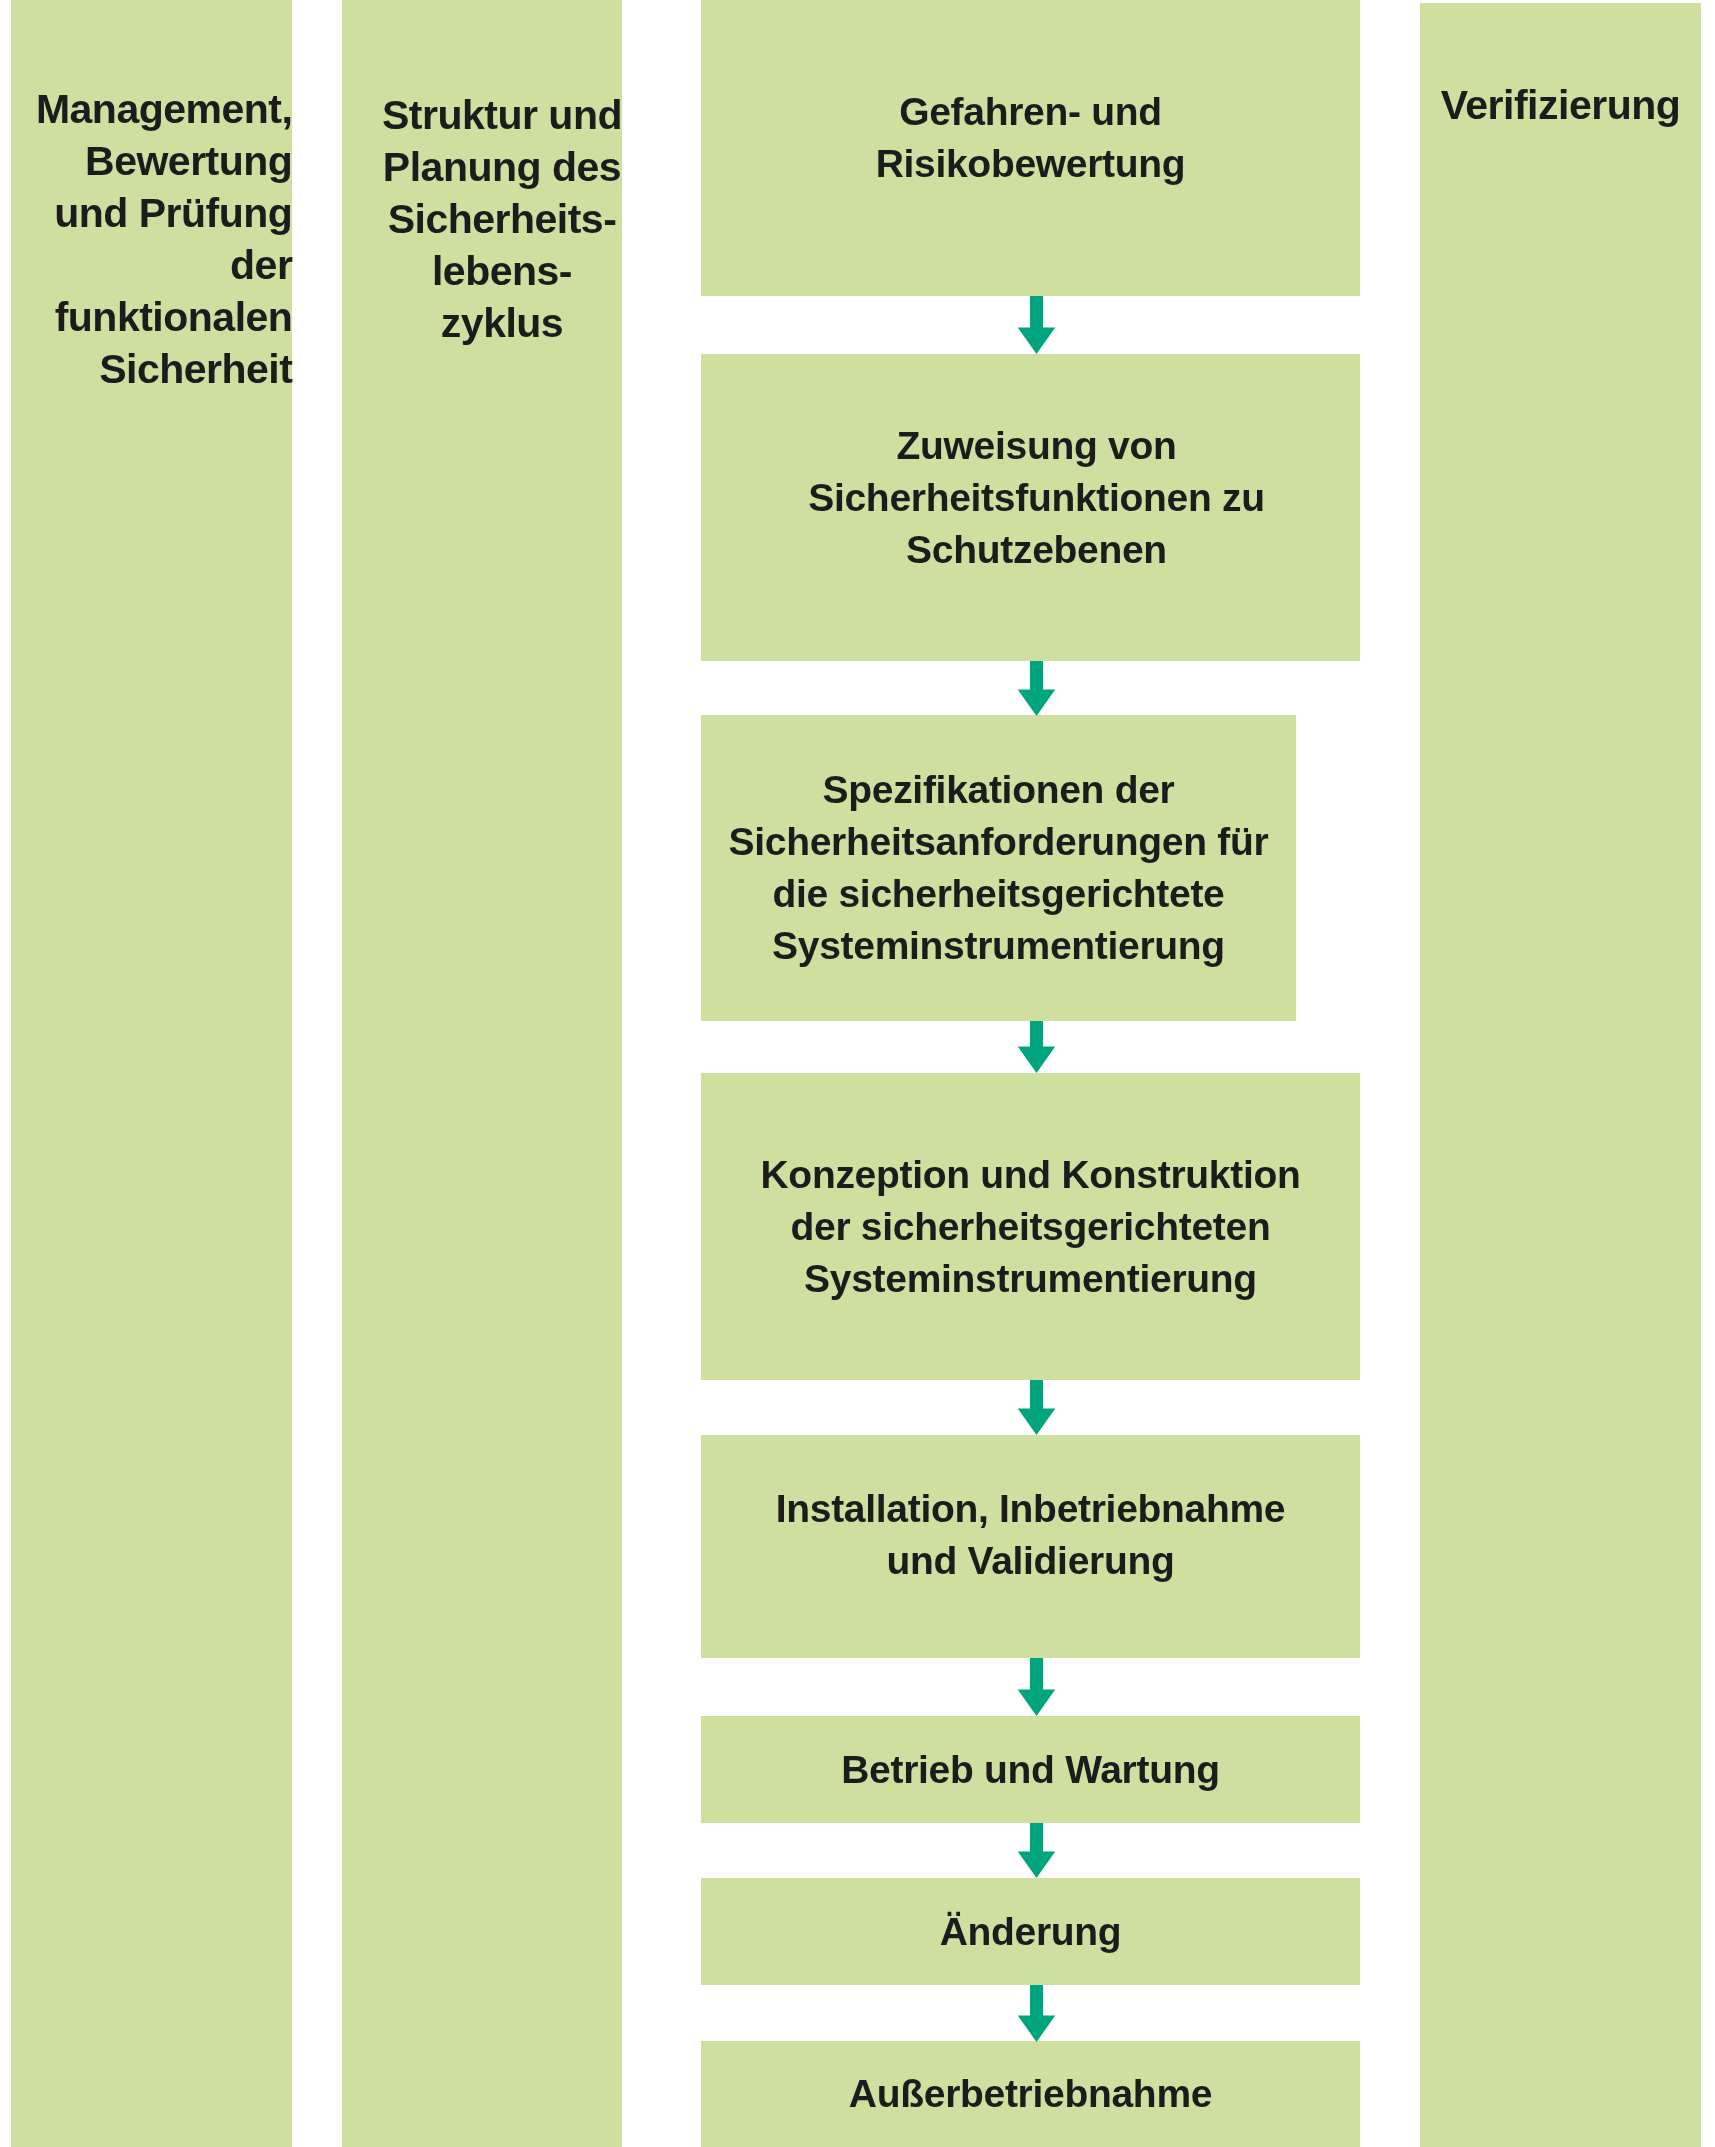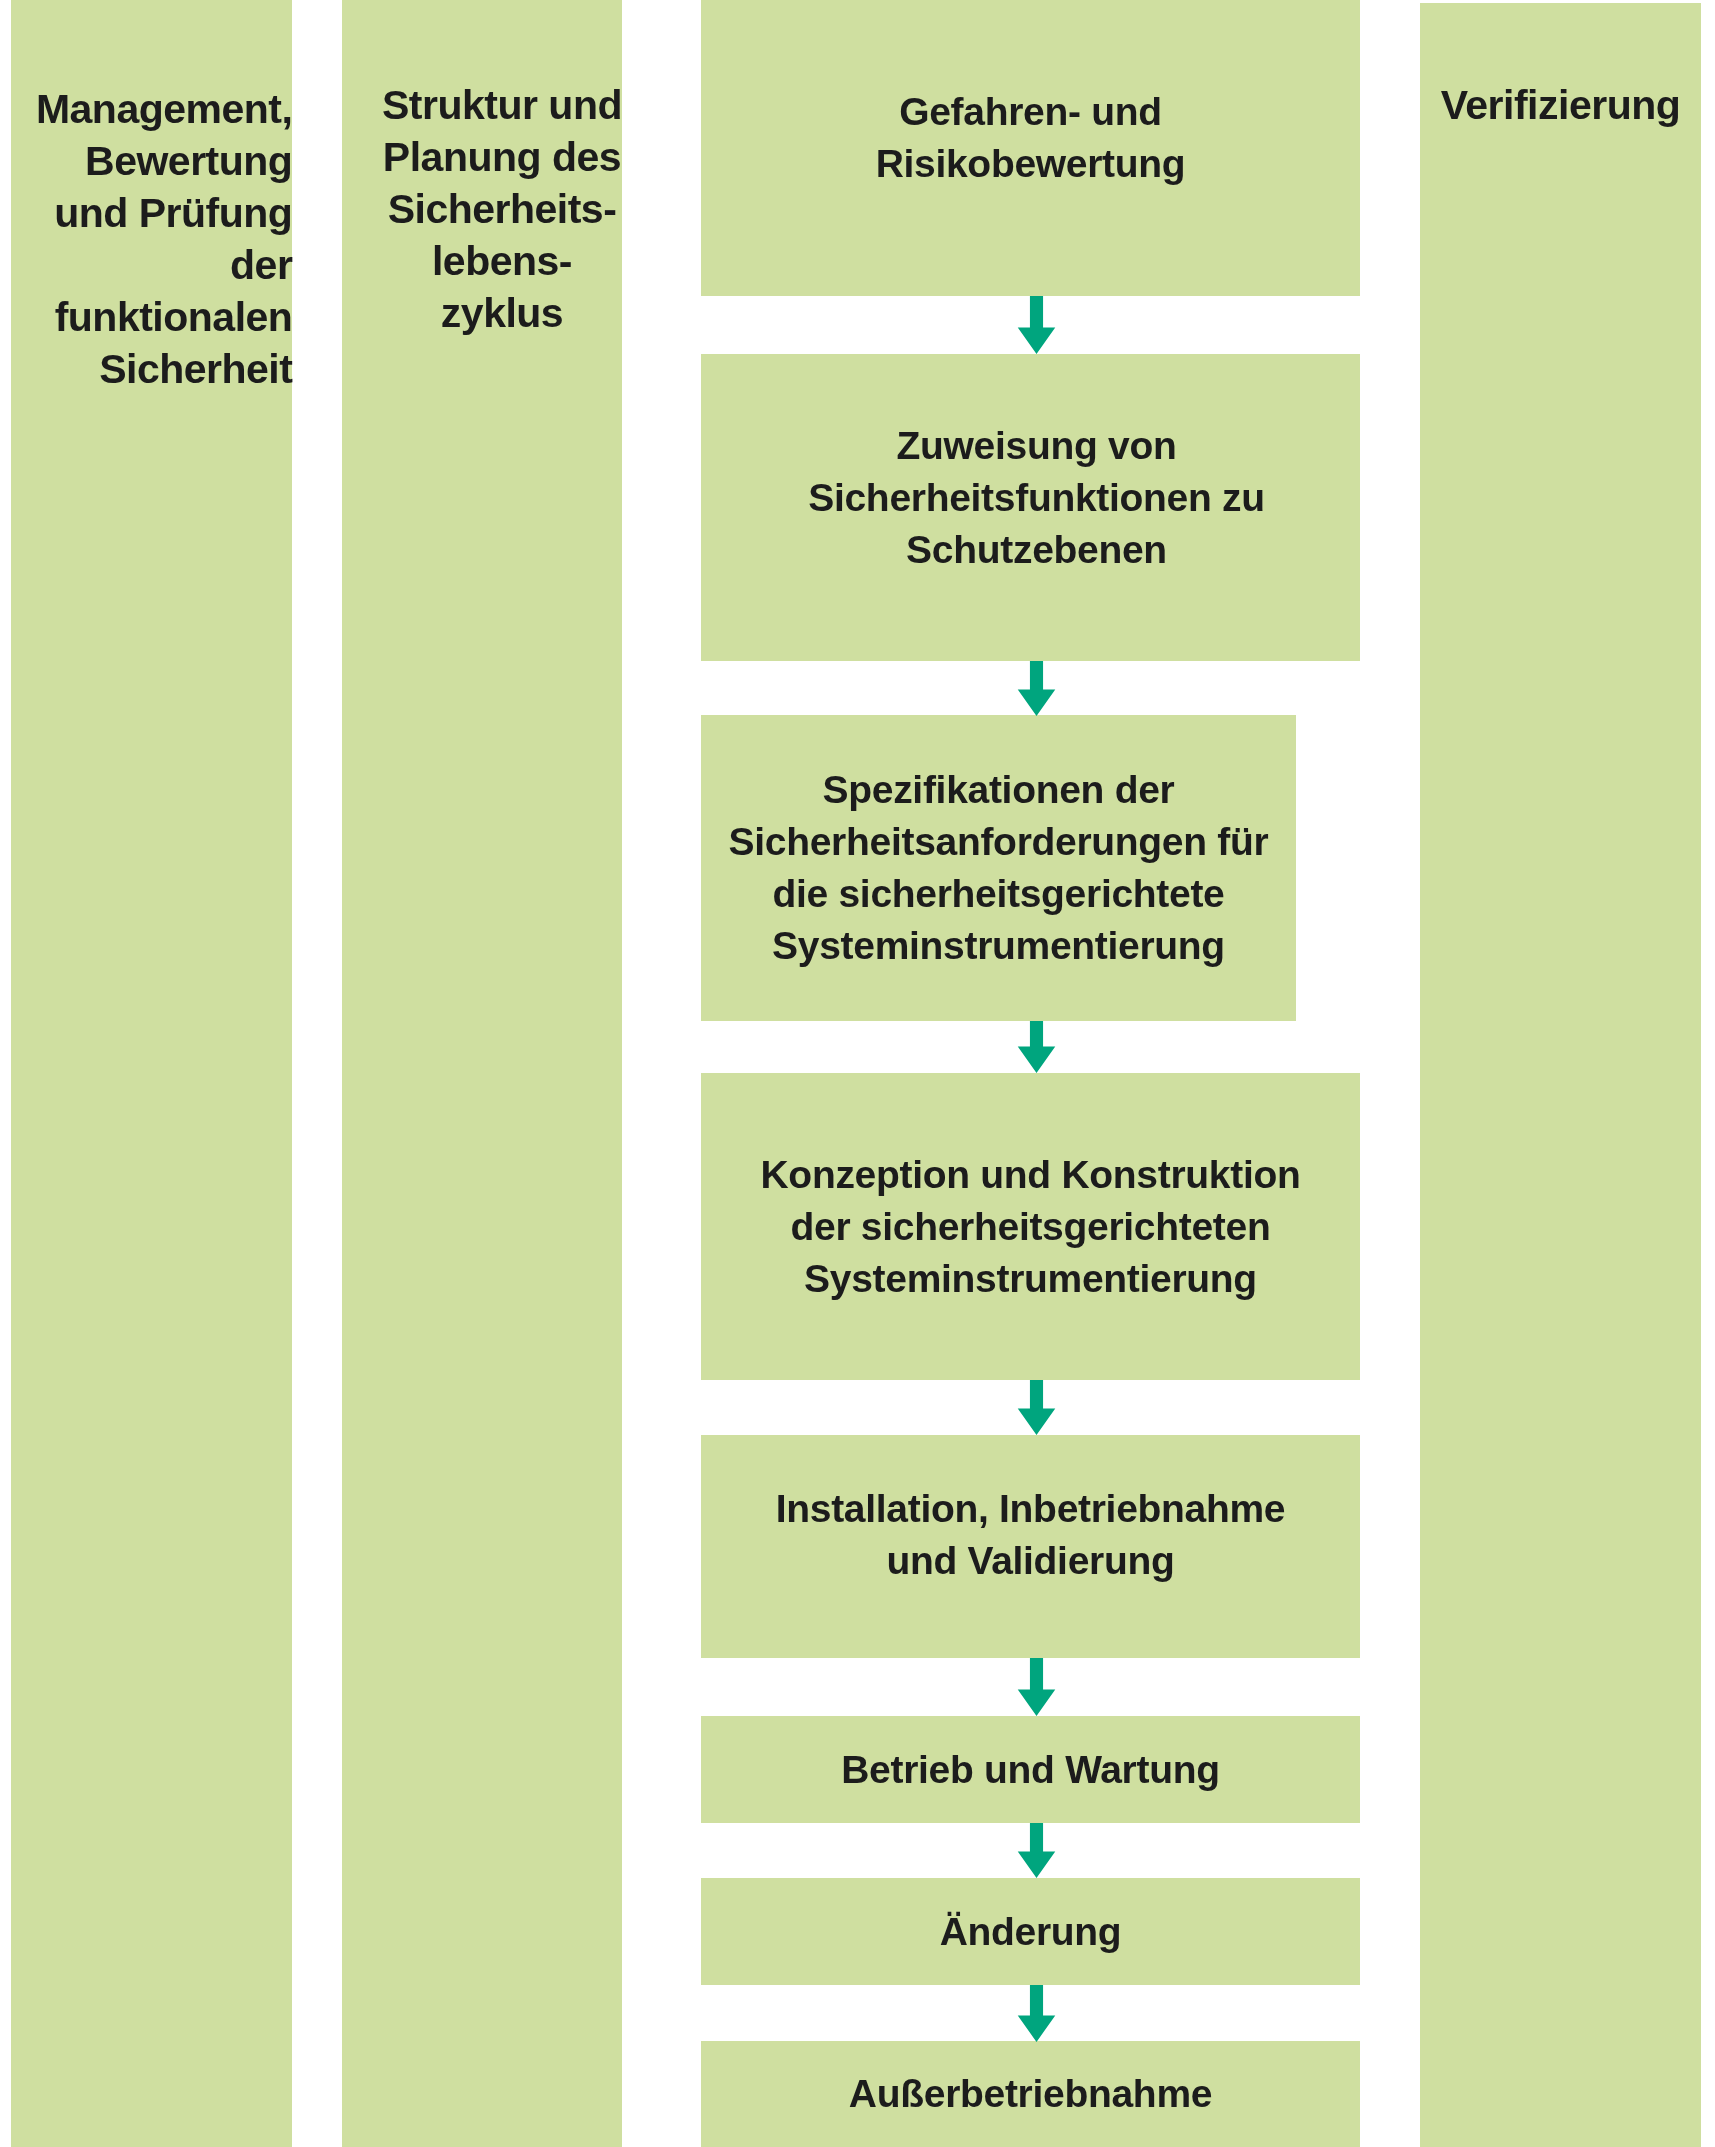--- a/index.html
+++ b/index.html
@@ -19,21 +19,21 @@
 <div class="panel" style="left:11.4px; top:0; width:281px; height:2147px;">
   <div class="side-label" style="top:83px;text-align:right;">Management,
 Bewertung
 und Prüfung
 der
 funktionalen
 Sicherheit</div>
 </div>
 
 <div class="panel" style="left:342px; top:0; width:280px; height:2147px;">
-  <div class="side-label" style="top:79px;margin-left:40px;">Struktur und
+  <div class="side-label" style="top:89px;margin-left:40px;">Struktur und
 Planung des
 Sicherheits-
 lebens-
 zyklus</div>
 </div>
 
 <div class="panel" style="left:1420px; top:2.8px; width:281px; height:2144px;">
   <div class="side-label" style="top:76px;">Verifizierung</div>
 </div>
 

